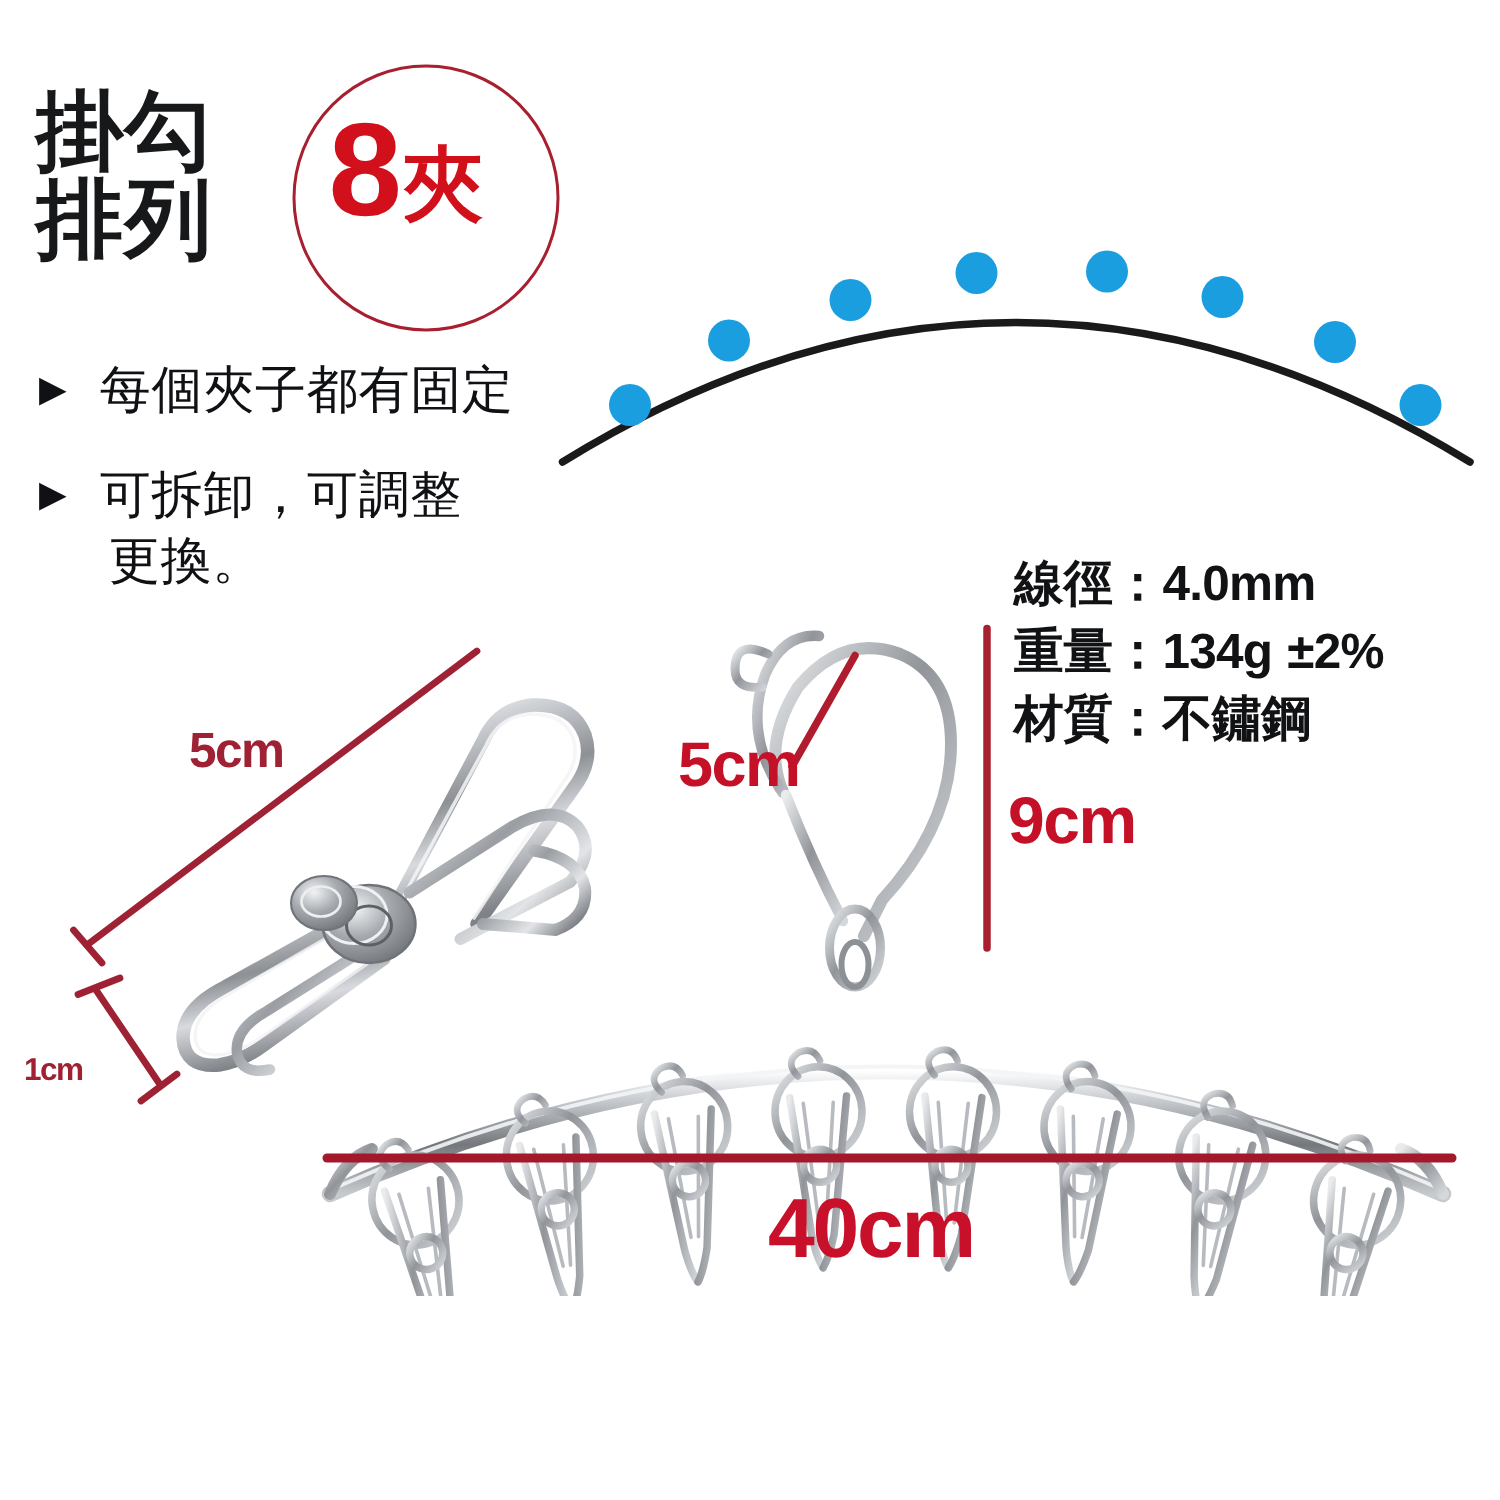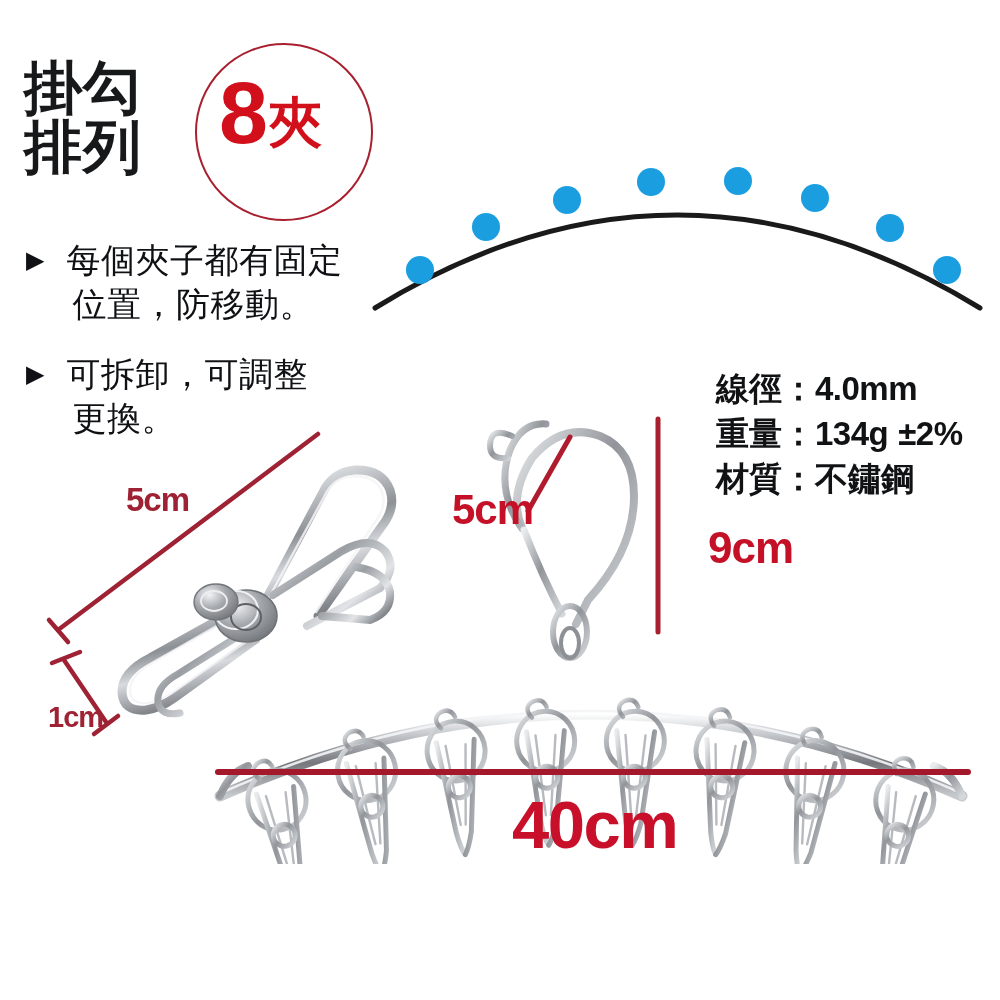--- a/index.html
+++ b/index.html
@@ -118,21 +118,20 @@
     top: 366px;
     width: 324px;
   }
   .spec-row {
     font-size: 33px;
     font-weight: 700;
     line-height: 45px;
     color: #111214;
     white-space: nowrap;
     letter-spacing: 0px;
-    margin-left: 40px;
   }
   .spec-row .val {
     font-family: "Liberation Sans", "DejaVu Sans", sans-serif;
     letter-spacing: -0.5px;
   }
   .spec-row .tol { margin-left: 10px; }
 
   
   #clip-photo {
     position: absolute;
@@ -157,40 +156,39 @@
     line-height: 1;
   }
   #dim-clip-5cm {
     left: 126px; top: 483px;
     font-size: 33px;
     color: #9e2233;
     letter-spacing: -1px;
   }
   #dim-clip-1cm {
     left: 16px; top: 703px;
-    font-size: 29px;
+    font-size: 21px;
     color: #9e2233;
     letter-spacing: -1px;
-    margin-left: 32px;
   }
   #dim-hook-5cm {
     left: 452px; top: 489px;
     font-size: 42px;
     color: #c41127;
     letter-spacing: -1px;
   }
   #dim-9cm {
-    left: 708px; top: 526px;
+    left: 672px; top: 526px;
     font-size: 44px;
     color: #c41127;
     letter-spacing: -1px;
   }
   #dim-40cm {
     left: 512px; top: 791px;
-    font-size: 67px;
+    font-size: 56px;
     color: #c8102a;
     letter-spacing: -1.5px;
   }
 
   .vec { position: absolute; left: 0; top: 0; pointer-events: none; }
 </style>
 </head>
 <body>
 
 <div id="page">
@@ -205,21 +203,20 @@
     <div id="badge-text">
       <span id="badge-num">8</span><span id="badge-unit">夾</span>
     </div>
   </div>
 
   <div id="bullets">
     <div class="bullet">
       <span class="bullet-marker">▶</span>
       <span class="bullet-body">
         <span>每個夾子都有固定</span>
-        <span class="l2">位置，防移動。</span>
       </span>
     </div>
     <div class="bullet">
       <span class="bullet-marker">▶</span>
       <span class="bullet-body">
         <span>可拆卸，可調整</span>
         <span class="l2">更換。</span>
       </span>
     </div>
   </div>

